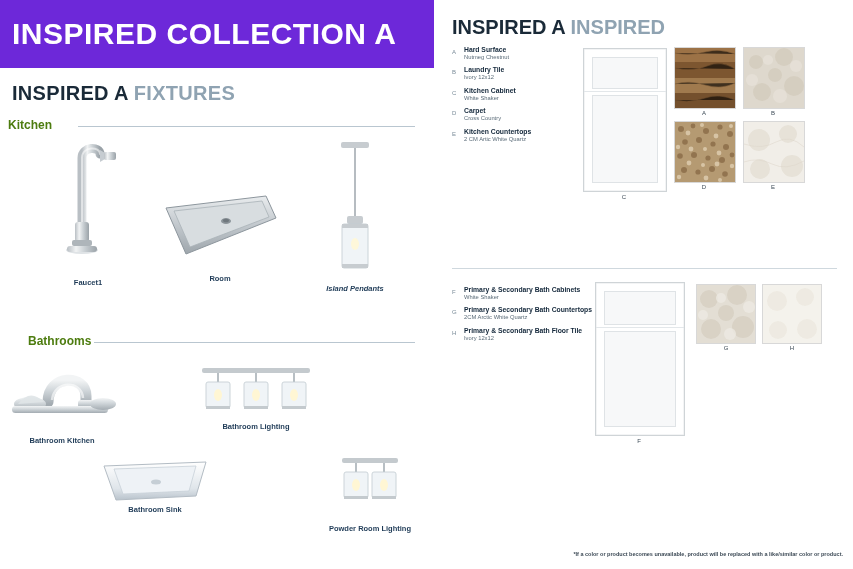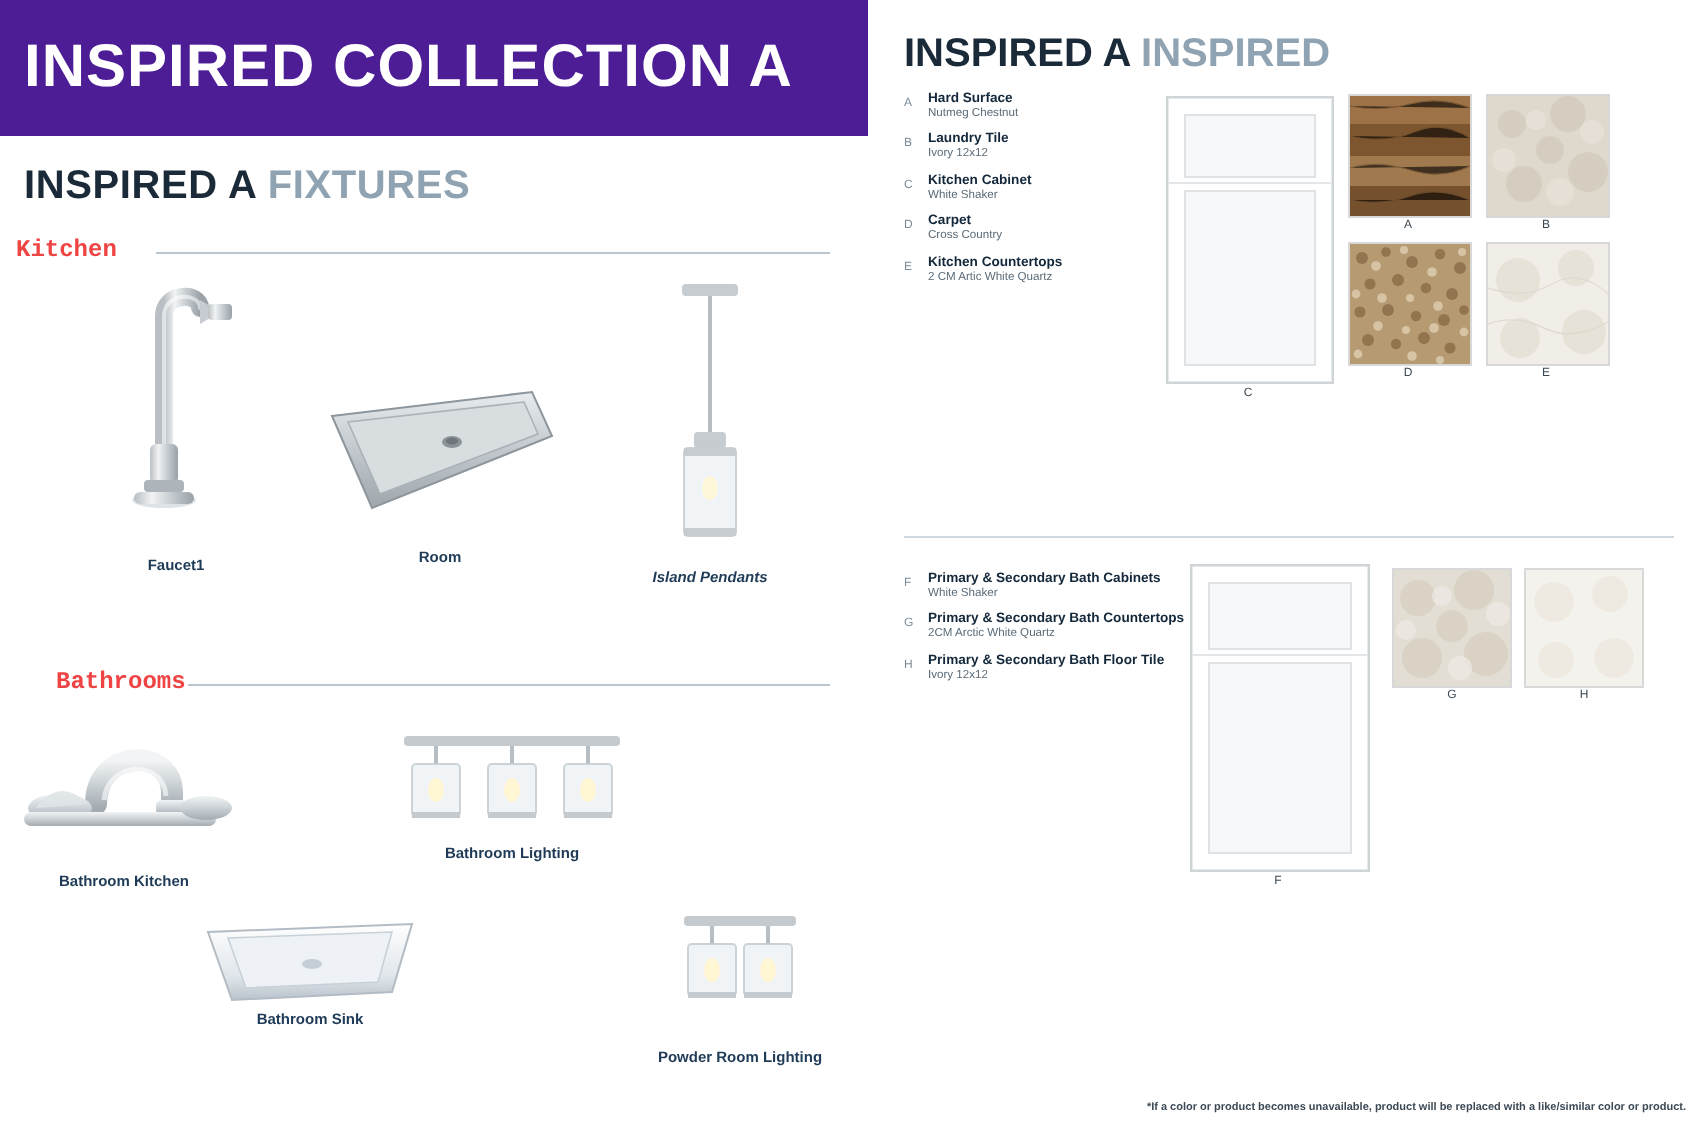--- a/index.html
+++ b/index.html
@@ -26,21 +26,21 @@
     position: absolute;
     left: 0; top: 0;
     width: 434px;
     height: 569px;
   }
   .title-banner {
     position: absolute;
     left: 0; top: 0;
     width: 434px;
     height: 68px;
-    background: #4c1d95;
+    background: #6d28d9;
     display: flex;
     align-items: center;
   }
   .title-banner .banner-text {
     color: #ffffff;
     font-size: 30px;
     font-weight: bold;
     letter-spacing: 0.5px;
     padding-left: 12px;
     line-height: 1;
@@ -56,22 +56,21 @@
   }
   .fixtures-heading .accent {
     color: #8fa3b2;
     font-weight: bold;
   }
 
   .section-label {
     position: absolute;
     font-size: 12px;
     font-weight: bold;
-    color: #ef4444;
-    font-family: Liberation Mono, monospace;
+    color: #4d7c0f;
   }
   .section-rule {
     position: absolute;
     height: 1px;
     background: #b9c6d0;
   }
 
   .fixture-caption {
     position: absolute;
     font-size: 7.5px;

